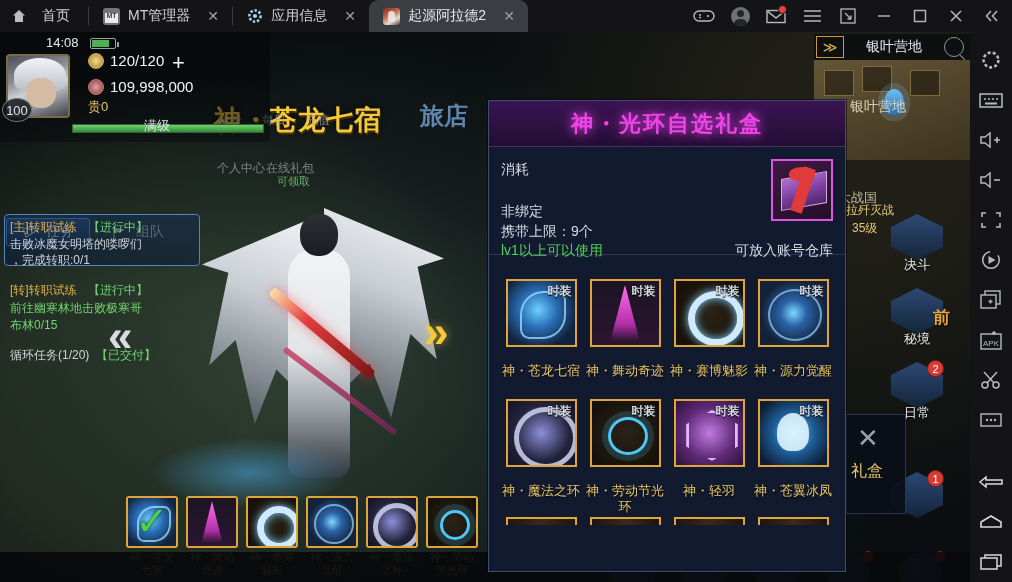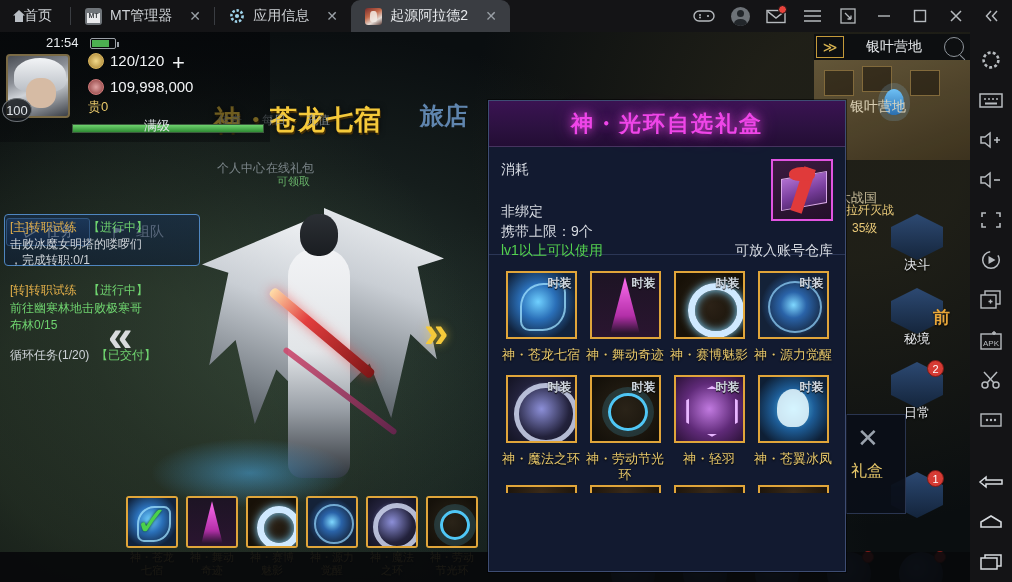--- a/index.html
+++ b/index.html
@@ -13,21 +13,21 @@
   
   .titlebar {
     position: absolute; left: 0; top: 0; width: 1012px; height: 32px;
     background: #141416; display: flex; align-items: center;
   }
   .tab {
     height: 32px; display: flex; align-items: center; gap: 8px;
     padding: 0 10px 0 14px; position: relative; color: #cfd2d6; font-size: 14px;
     white-space: nowrap;
   }
-  .tab.home { padding-left: 24px; padding-right: 18px; }
+  .tab.home { padding-left: 42px; padding-right: 18px; }
   .tab.active {
     background: #3a3d42; border-radius: 9px 9px 0 0; color: #e8eaed;
   }
   .tab .favicon {
     width: 17px; height: 17px; border-radius: 3px; flex: 0 0 auto;
     display: inline-block; position: relative; overflow: hidden;
   }
   .fav-mt { background: #6f7479; }
   .fav-mt::before {
     content: ""; position: absolute; left: 2px; top: 5px; width: 13px; height: 10px;
@@ -364,21 +364,21 @@
   .dlg-sub {
     height:28px; display:flex; align-items:center; padding-left:12px;
     color:#d7dbe2; font-size:14px; border-bottom:1px solid #2b3655;
   }
   .grid {
     padding:8px 12px 0 12px; display:grid; grid-template-columns:repeat(4,1fr);
     gap:4px 4px;
   }
   .gi { width:100%; }
   .gi-ico {
-    width:71px; height:68px; margin:8px auto; border:2px solid #e0a53a;
+    width:71px; height:68px; margin:16px auto; border:2px solid #e0a53a;
     position:relative; overflow:hidden;
     background: radial-gradient(circle at 50% 55%, #3a2a18, #1d150c);
   }
   .gi-tag {
     position:absolute; right:3px; top:2px; color:#cfd6de; font-size:12px;
     font-weight:bold; text-shadow:0 1px 1px #000;
   }
   .gi-lbl {
     color:#e8c86a; font-size:13px; text-align:center; line-height:16px; margin-top:2px;
     text-shadow:0 1px 2px #000;
@@ -527,21 +527,21 @@
     <div class="dim-label" style="left:262px;top:80px">每日</div>
     <div class="dim-label" style="left:306px;top:80px">充值</div>
     <div class="dim-label" style="left:217px;top:128px">个人中心</div>
     <div class="dim-label" style="left:266px;top:128px">在线礼包</div>
     <div class="dim-small" style="left:277px;top:142px">可领取</div>
 
     <div class="chev left">«</div>
     <div class="chev right">»</div>
 
     <div class="hud-top">
-      <div class="clock">21:54</div>
+      <div class="clock">14:08</div>
       <div class="battery">
           <i></i>
         </div>
       <div class="portrait">
         <span class="hair"></span>
           <span class="face"></span>
       </div>
       <div class="lvl-badge">100</div>
       <div class="stat-row" style="left:88px;top:20px">
         <span class="stat-ico ico-energy"></span><span>120/120</span>

